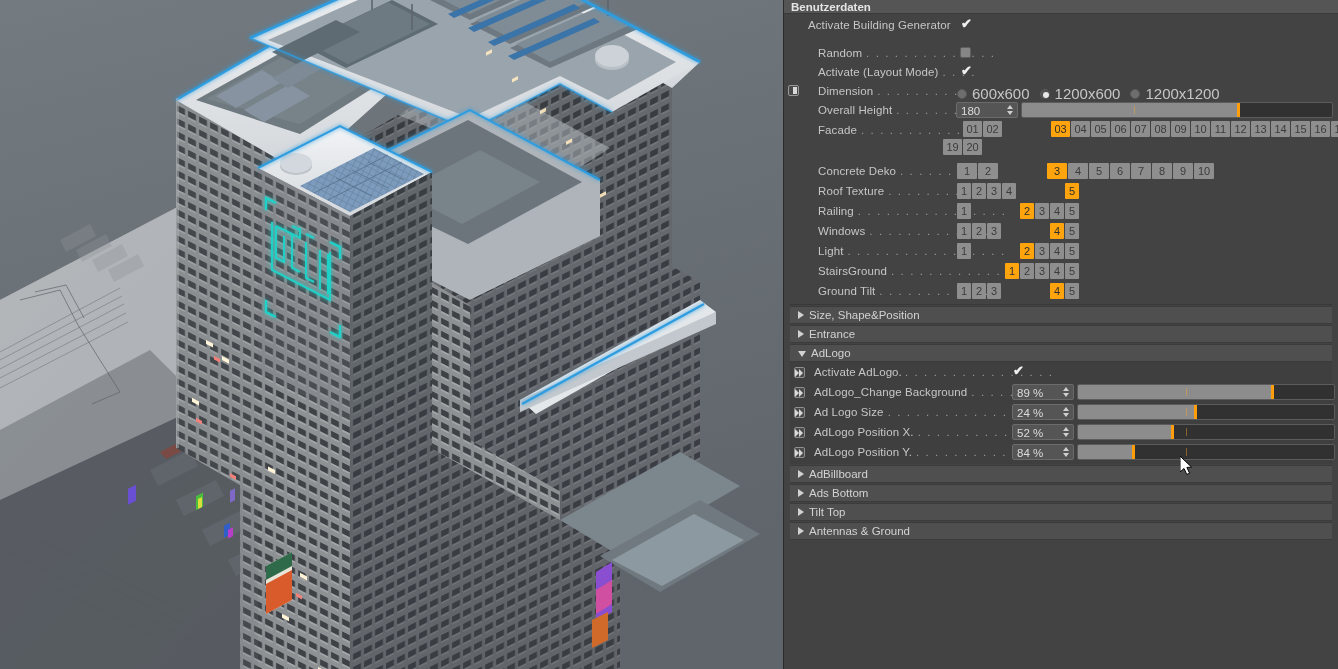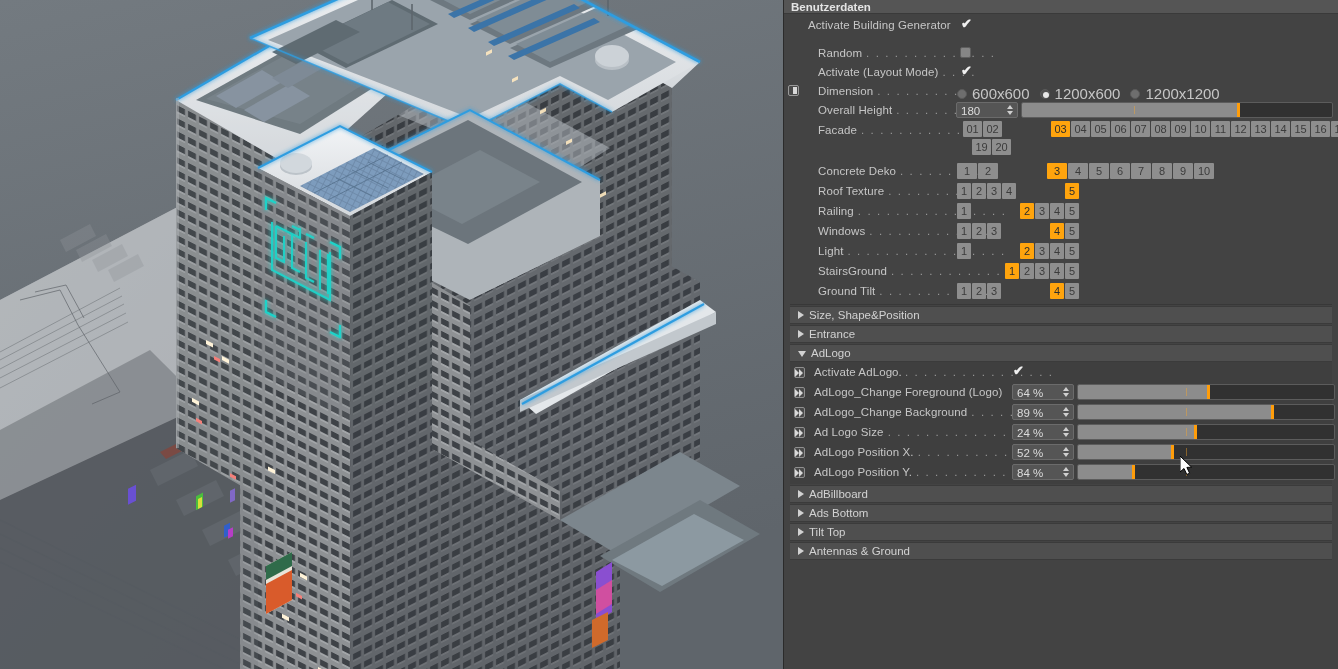--- a/index.html
+++ b/index.html
@@ -647,21 +647,21 @@
             <div class="nbtn w-md">12</div>
             <div class="nbtn w-md">13</div>
             <div class="nbtn w-md">14</div>
             <div class="nbtn w-md">15</div>
             <div class="nbtn w-md">16</div>
             <div class="nbtn w-md">17</div>
             <div class="nbtn w-md">18</div>
           </div>
       </div>
       <div class="row" style="height:18px;align-items:flex-start;">
-        <div class="ctl btnrow" id="facade-btns2" style="left:188px;top:0px;">
+        <div class="ctl btnrow" id="facade-btns2" style="left:159px;top:0px;">
             <div class="nbtn w-md">19</div>
             <div class="nbtn w-md">20</div>
           </div>
       </div>
 
       <div style="height:4px;"></div>
 
       <div class="row tall">
         <div class="gutter"></div>
         <div class="label-cell lbl-indent-b">Concrete Deko</div>
@@ -780,37 +780,20 @@
           <div class="gutter">
             <span class="kf-icon"></span>
           </div>
           <div class="label-cell lbl-indent-a">Activate AdLogo.</div>
           <div class="label-cell dots" style="padding-left:3px;">. . . . . . . . . . . . . . . .</div>
           <div class="ctl" style="left:222px;top:3px;">
             <span class="chk on"></span>
           </div>
         </div>
 
-        <div class="row tall">
-          <div class="gutter">
-            <span class="kf-icon"></span>
-          </div>
-          <div class="label-cell lbl-indent-a">AdLogo_Change Foreground (Logo)</div>
-          <div class="ctl" style="left:222px;top:2px;width:328px;">
-            <div class="numfield">
-              <span class="val">64 %</span>
-              <span class="spin"></span>
-            </div>
-            <div class="slider" style="width:258px;margin-left:3px;">
-              <div class="fill" style="width:51%"></div>
-              <div class="center-tick" style="left:42%"></div>
-              <div class="knob" style="left:calc(51% - 2px)"></div>
-            </div>
-          </div>
-        </div>
 
         <div class="row tall">
           <div class="gutter">
             <span class="kf-icon"></span>
           </div>
           <div class="label-cell lbl-indent-a">AdLogo_Change Background</div>
           <div class="label-cell dots" style="padding-left:4px;">. . . . .</div>
           <div class="ctl" style="left:222px;top:2px;width:328px;">
             <div class="numfield">
               <span class="val">89 %</span>

